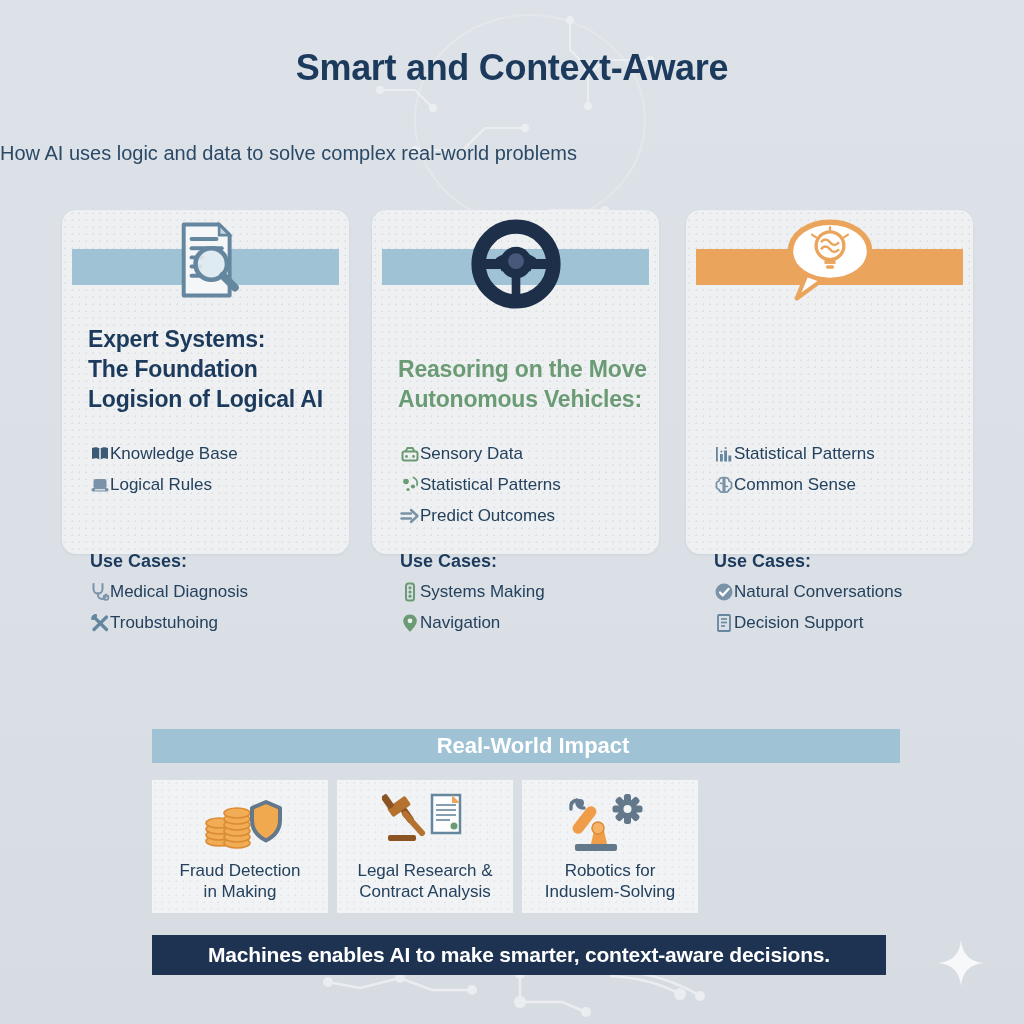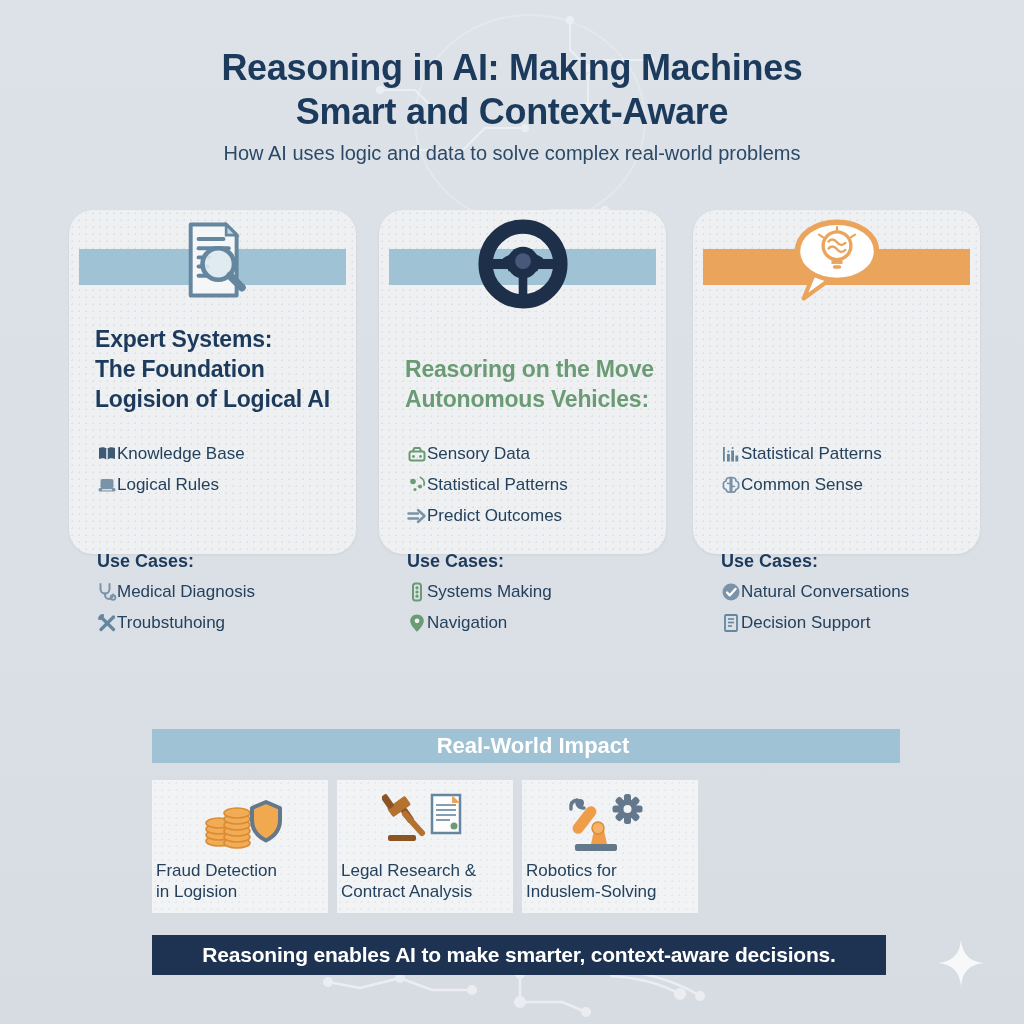--- a/index.html
+++ b/index.html
@@ -5,26 +5,26 @@
   html,body{margin:0;padding:0;background:#c9cfd7;}
   .page{position:relative;width:1024px;height:1024px;margin:0 auto;overflow:hidden;
         background:linear-gradient(180deg,#dde2e8 0%,#dbe0e6 55%,#d7dce3 100%);
         font-family:"Liberation Sans","DejaVu Sans",sans-serif;color:#1c3a5c;}
   .deco{position:absolute;z-index:0;pointer-events:none;}
   .z{position:absolute;z-index:1;}
 
   
   .title{top:46px;left:0;width:1024px;text-align:center;font-size:36px;font-weight:bold;
          line-height:44px;color:#1c3a5c;letter-spacing:-0.3px;}
-  .subtitle{top:142px;left:0;width:1024px;text-align:center;font-size:20px;color:#2b4966;}
+  .subtitle{top:142px;left:0;width:1024px;font-size:20px;color:#2b4966;}
 
   
   .card{position:absolute;top:210px;width:287px;height:344px;background-color:#eef0f2;
         background-image:radial-gradient(rgba(175,188,200,.28) 1px,transparent 1px);
-        background-size:7px 7px;border-radius:24px;box-shadow:0 1px 3px rgba(40,60,80,.08);margin-left:7px;}
+        background-size:7px 7px;border-radius:14px;box-shadow:0 1px 3px rgba(40,60,80,.08);}
   .card1{left:62px}.card2{left:372px}.card3{left:686px}
   .strip{position:absolute;top:39px;left:10px;right:10px;height:36px;}
   .strip.blue{background:#9fc3d4}.strip.orange{background:#eba45c}
   .card-icon{position:absolute;top:8px;left:50%;transform:translateX(-50%);}
   .card-title{position:absolute;top:106px;left:26px;right:12px;height:98px;
               display:flex;flex-direction:column;justify-content:flex-end;
               font-size:23px;font-weight:bold;line-height:30px;letter-spacing:-0.2px;}
   .card-title.navy{color:#1c3a5c}.card-title.green{color:#6b9b74}.card-title.orange{color:#eca25b}
   .features{position:absolute;top:228px;left:28px;right:10px;}
   .usecases{position:absolute;top:336px;left:28px;right:10px;}
@@ -35,21 +35,21 @@
 
   
   .impact-header{top:729px;left:152px;width:734px;height:34px;background:#9fc3d4;
                  color:#ffffff;font-size:22px;font-weight:bold;text-align:center;line-height:34px;padding-left:14px;}
   .ibox{position:absolute;top:780px;width:176px;height:133px;background-color:#f1f3f5;
         background-image:radial-gradient(rgba(175,188,200,.2) 1px,transparent 1px);
         background-size:7px 7px;}
   .ibox1{left:152px}.ibox2{left:337px}.ibox3{left:522px}.ibox4{left:707px}
   .iicon{position:absolute;top:6px;left:0;right:0;height:72px;display:flex;
          align-items:center;justify-content:center;}
-  .ilabel{position:absolute;top:80px;left:4px;right:4px;text-align:left;
+  .ilabel{position:absolute;top:80px;left:4px;right:4px;text-align:center;
           font-size:17px;line-height:21px;color:#24415d;}
 
   
   .banner{top:935px;left:152px;width:734px;height:40px;background:#1e3352;color:#ffffff;
           font-size:21px;font-weight:bold;text-align:center;line-height:40px;letter-spacing:-0.2px;}
 </style>
 </head>
 <body>
 
 <div class="page">
@@ -92,21 +92,20 @@
         <circle cx="266" cy="44" r="5"></circle>
       <circle cx="360" cy="26" r="6"></circle>
         <circle cx="380" cy="28" r="5"></circle>
     </g>
   </svg>
   <svg class="deco" style="left:938px;top:940px;opacity:.8" width="46" height="46" viewBox="0 0 32 32">
     <path d="M16 0 C17 10 22 15 32 16 C22 17 17 22 16 32 C15 22 10 17 0 16 C10 15 15 10 16 0 Z" fill="#ffffff"></path>
   </svg>
 
   <div class="z title">
-    <div>Reasoning in AI: Making Machines</div>
     <div>Smart and Context-Aware</div>
   </div>
   <div class="z subtitle">How AI uses logic and data to solve complex real-world problems</div>
 
   <div class="card card1 z">
     <div class="strip blue"></div>
     <div class="card-icon">
       <svg width="84" height="84" viewBox="0 0 64 64">
         <path d="M15 5 h27 l8 8 v46 h-35 z" fill="#f4f6f8" stroke="#64869e" stroke-width="3" stroke-linejoin="round"></path>
         <path d="M42 5 l8 8 h-8 z" fill="#c7d6df" stroke="#64869e" stroke-width="2"></path>
@@ -349,21 +348,21 @@
           <ellipse cx="40" cy="40" rx="13" ry="5"></ellipse>
             <ellipse cx="40" cy="34" rx="13" ry="5"></ellipse>
           <ellipse cx="40" cy="28" rx="13" ry="5"></ellipse>
             <ellipse cx="40" cy="22" rx="13" ry="5"></ellipse>
         </g>
         <path d="M55 17 l14 -6 l14 6 v12 c0 10 -6 16.5 -14 20.5 c-8 -4 -14 -10.5 -14 -20.5 z" fill="#f0a94e" stroke="#64788c" stroke-width="4" stroke-linejoin="round"></path>
       </svg>
     </div>
     <div class="ilabel">
       <div>Fraud Detection</div>
-      <div>in Logision</div>
+      <div>in Making</div>
     </div>
   </div>
 
   <div class="ibox ibox2 z">
     <div class="iicon">
       <svg width="86" height="62" viewBox="0 0 86 62">
         <rect x="50" y="4" width="28" height="38" fill="#fdfdfd" stroke="#64869e" stroke-width="2.5"></rect>
         <path d="M70 4 l8 8 h-8 z" fill="#eba45c"></path>
         <g stroke="#64869e" stroke-width="1.6">
           <line x1="54" y1="14" x2="74" y2="14"></line>
@@ -406,15 +405,15 @@
         <path d="M10 10 q-7 1 -6 9 M10 10 q-1 8 7 8" stroke="#64788c" stroke-width="3.4" fill="none" stroke-linecap="round"></path>
       </svg>
     </div>
     <div class="ilabel">
       <div>Robotics for</div>
       <div>Induslem-Solving</div>
     </div>
   </div>
 
 
-  <div class="z banner">Reasoning enables AI to make smarter, context-aware decisions.</div>
+  <div class="z banner">Machines enables AI to make smarter, context-aware decisions.</div>
 
 </div>
 
 </body></html>

